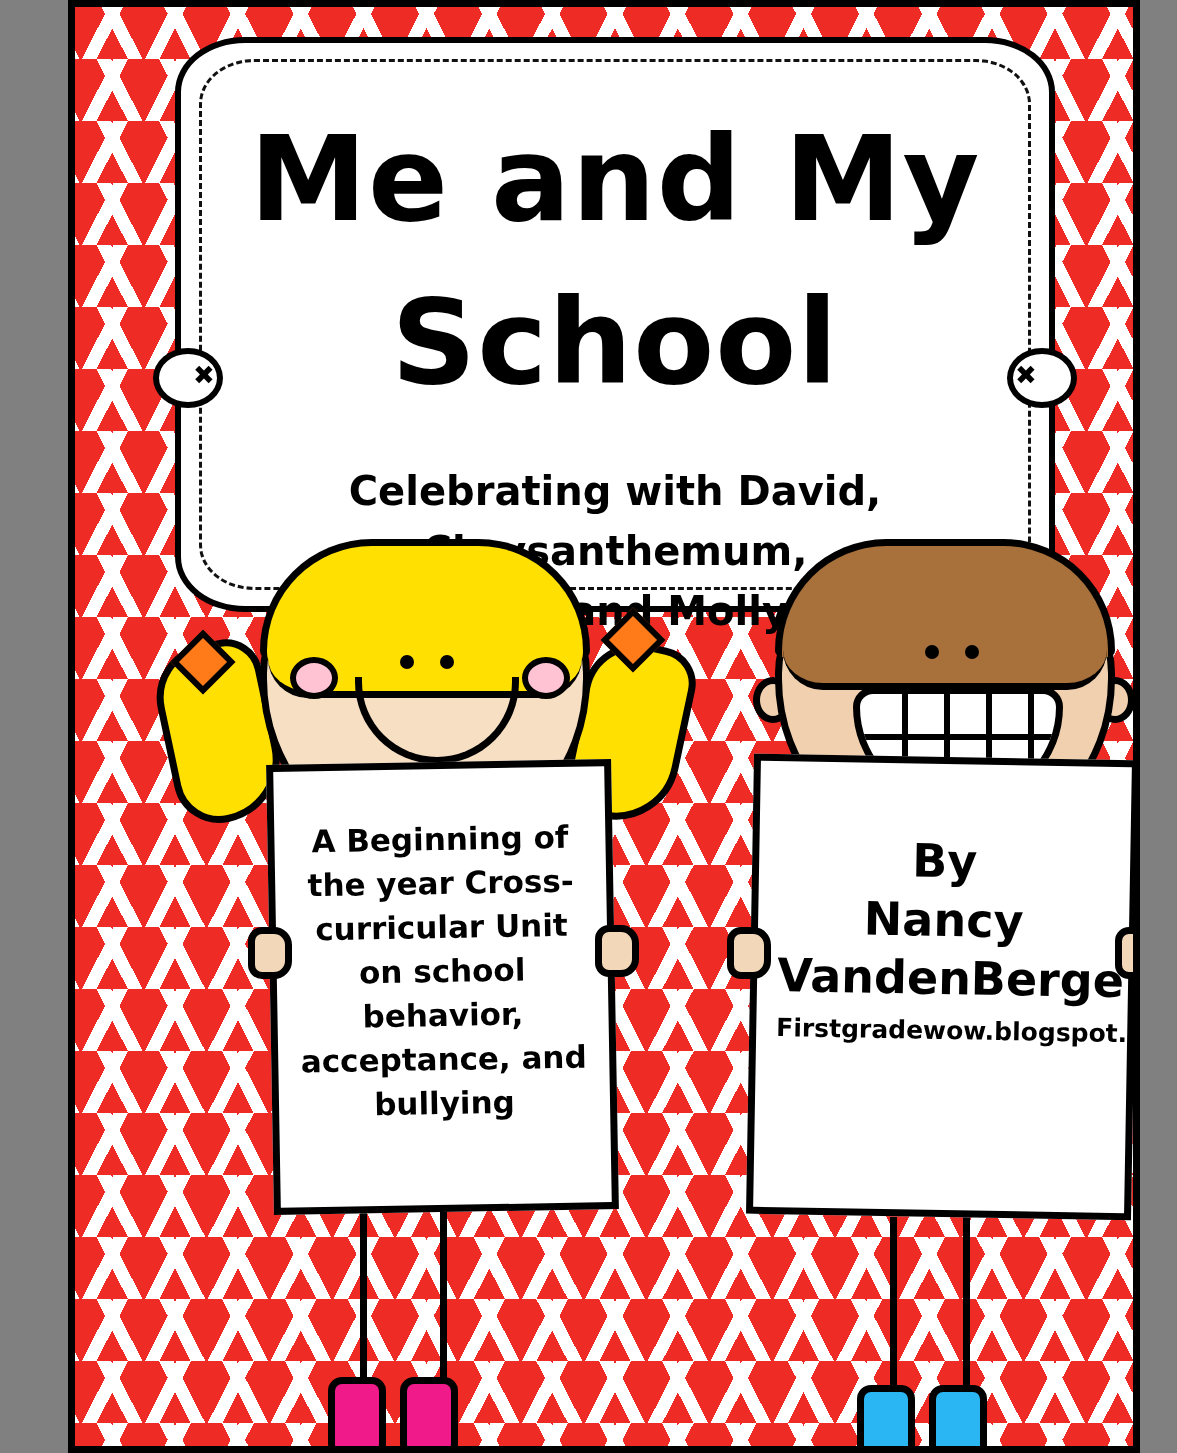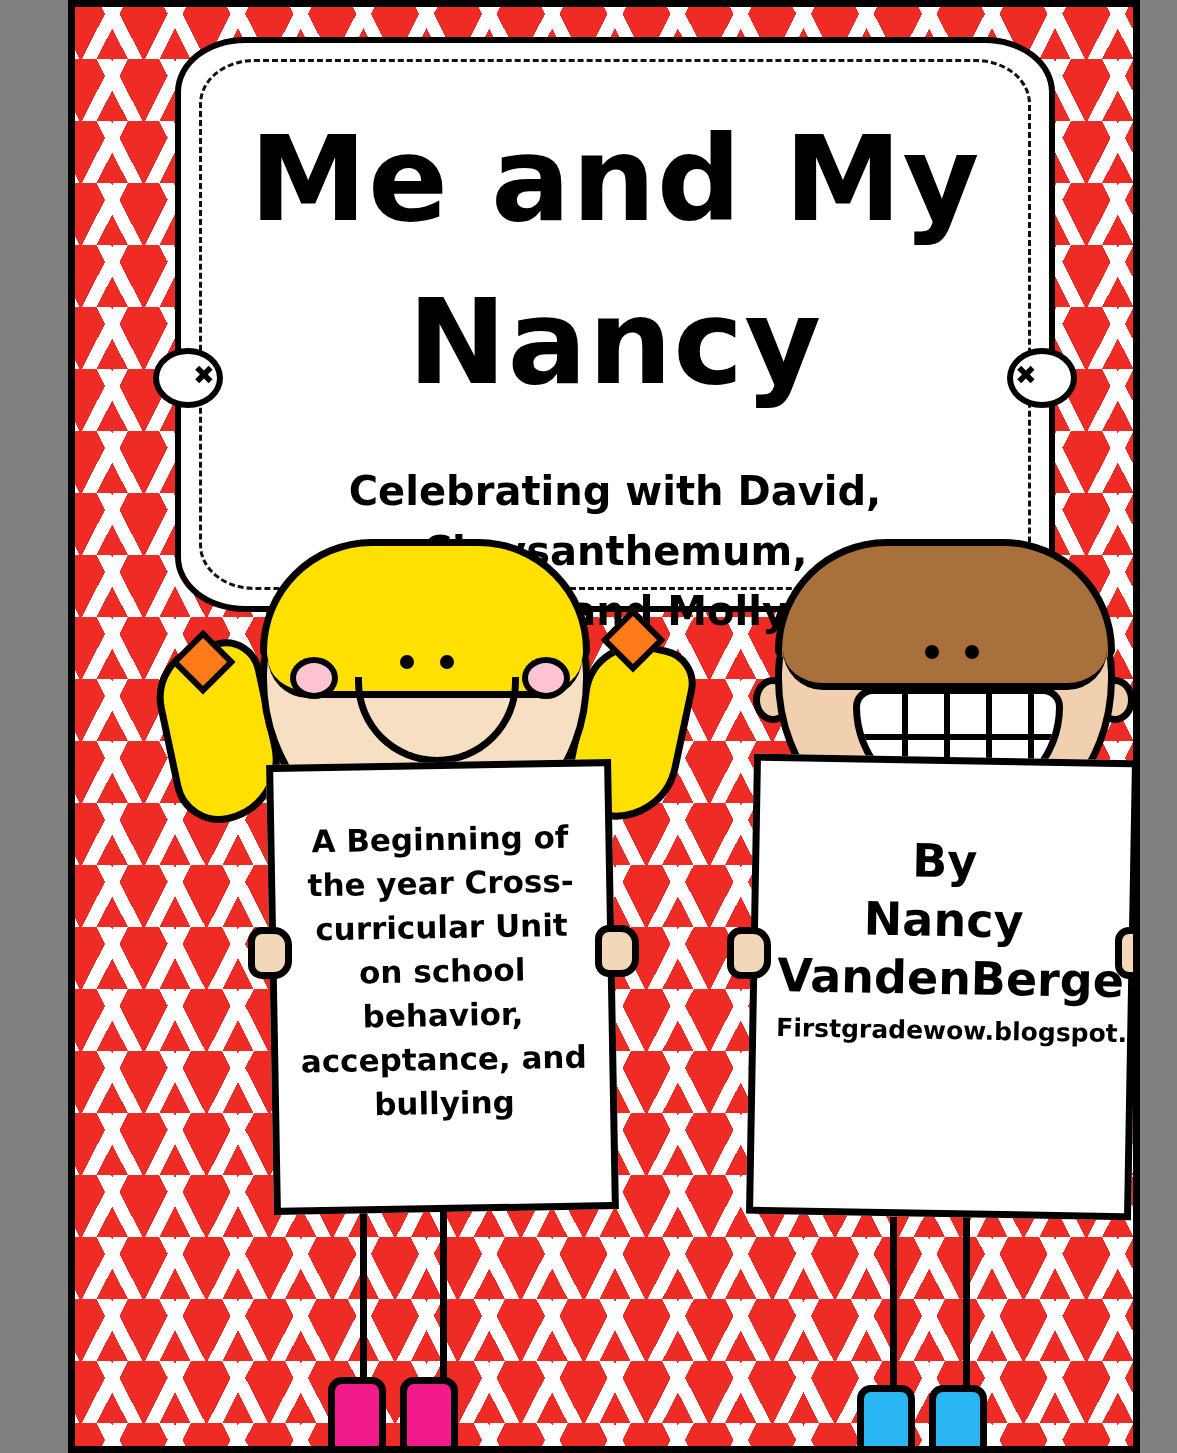--- a/index.html
+++ b/index.html
@@ -365,21 +365,21 @@
 <div class="page">
 
   <div class="cover">
     <div class="chevron"></div>
 
     <div class="plaque">
       <div class="dashed"></div>
 
       <div class="title">
         <div>Me and My</div>
-        <div>Nancy</div>
+        <div>School</div>
       </div>
 
       <div class="subtitle">
         <div>Celebrating with David, Chrysanthemum,</div>
         <div>Monster, and MollyLou</div>
       </div>
 
       <div class="plaque-ear left"></div>
       <div class="plaque-ear right"></div>
       <div class="plaque-knot left">✖</div>

